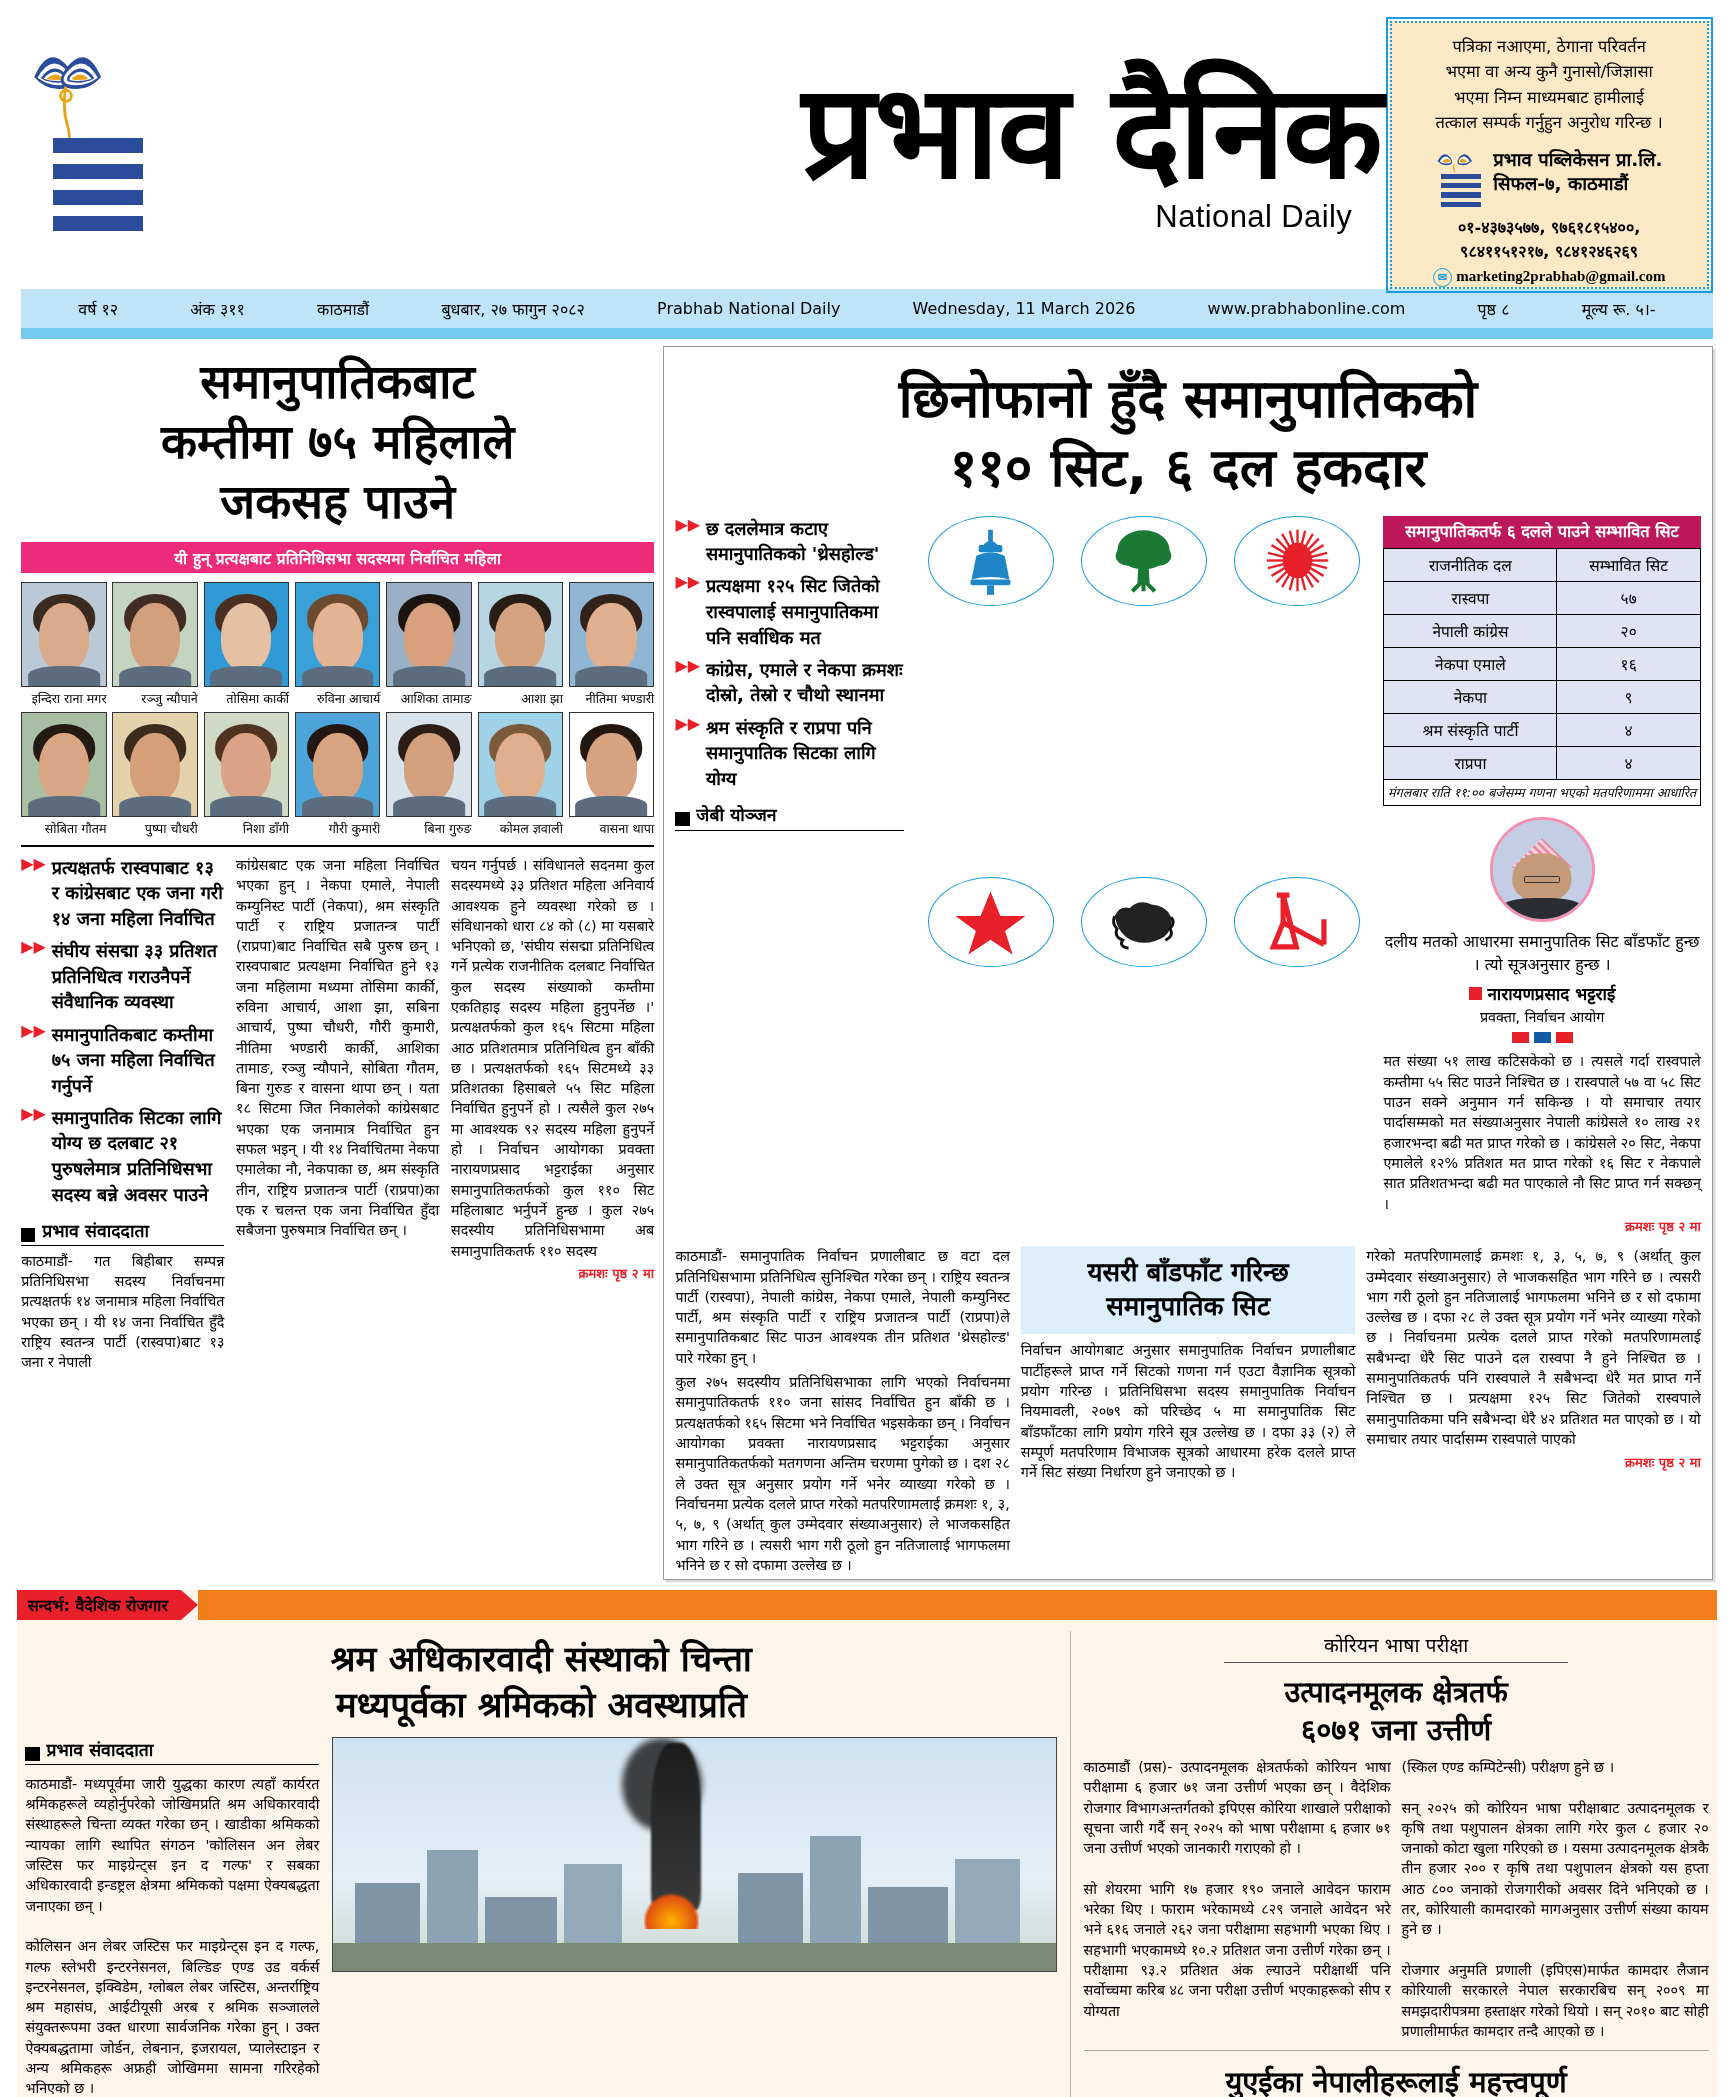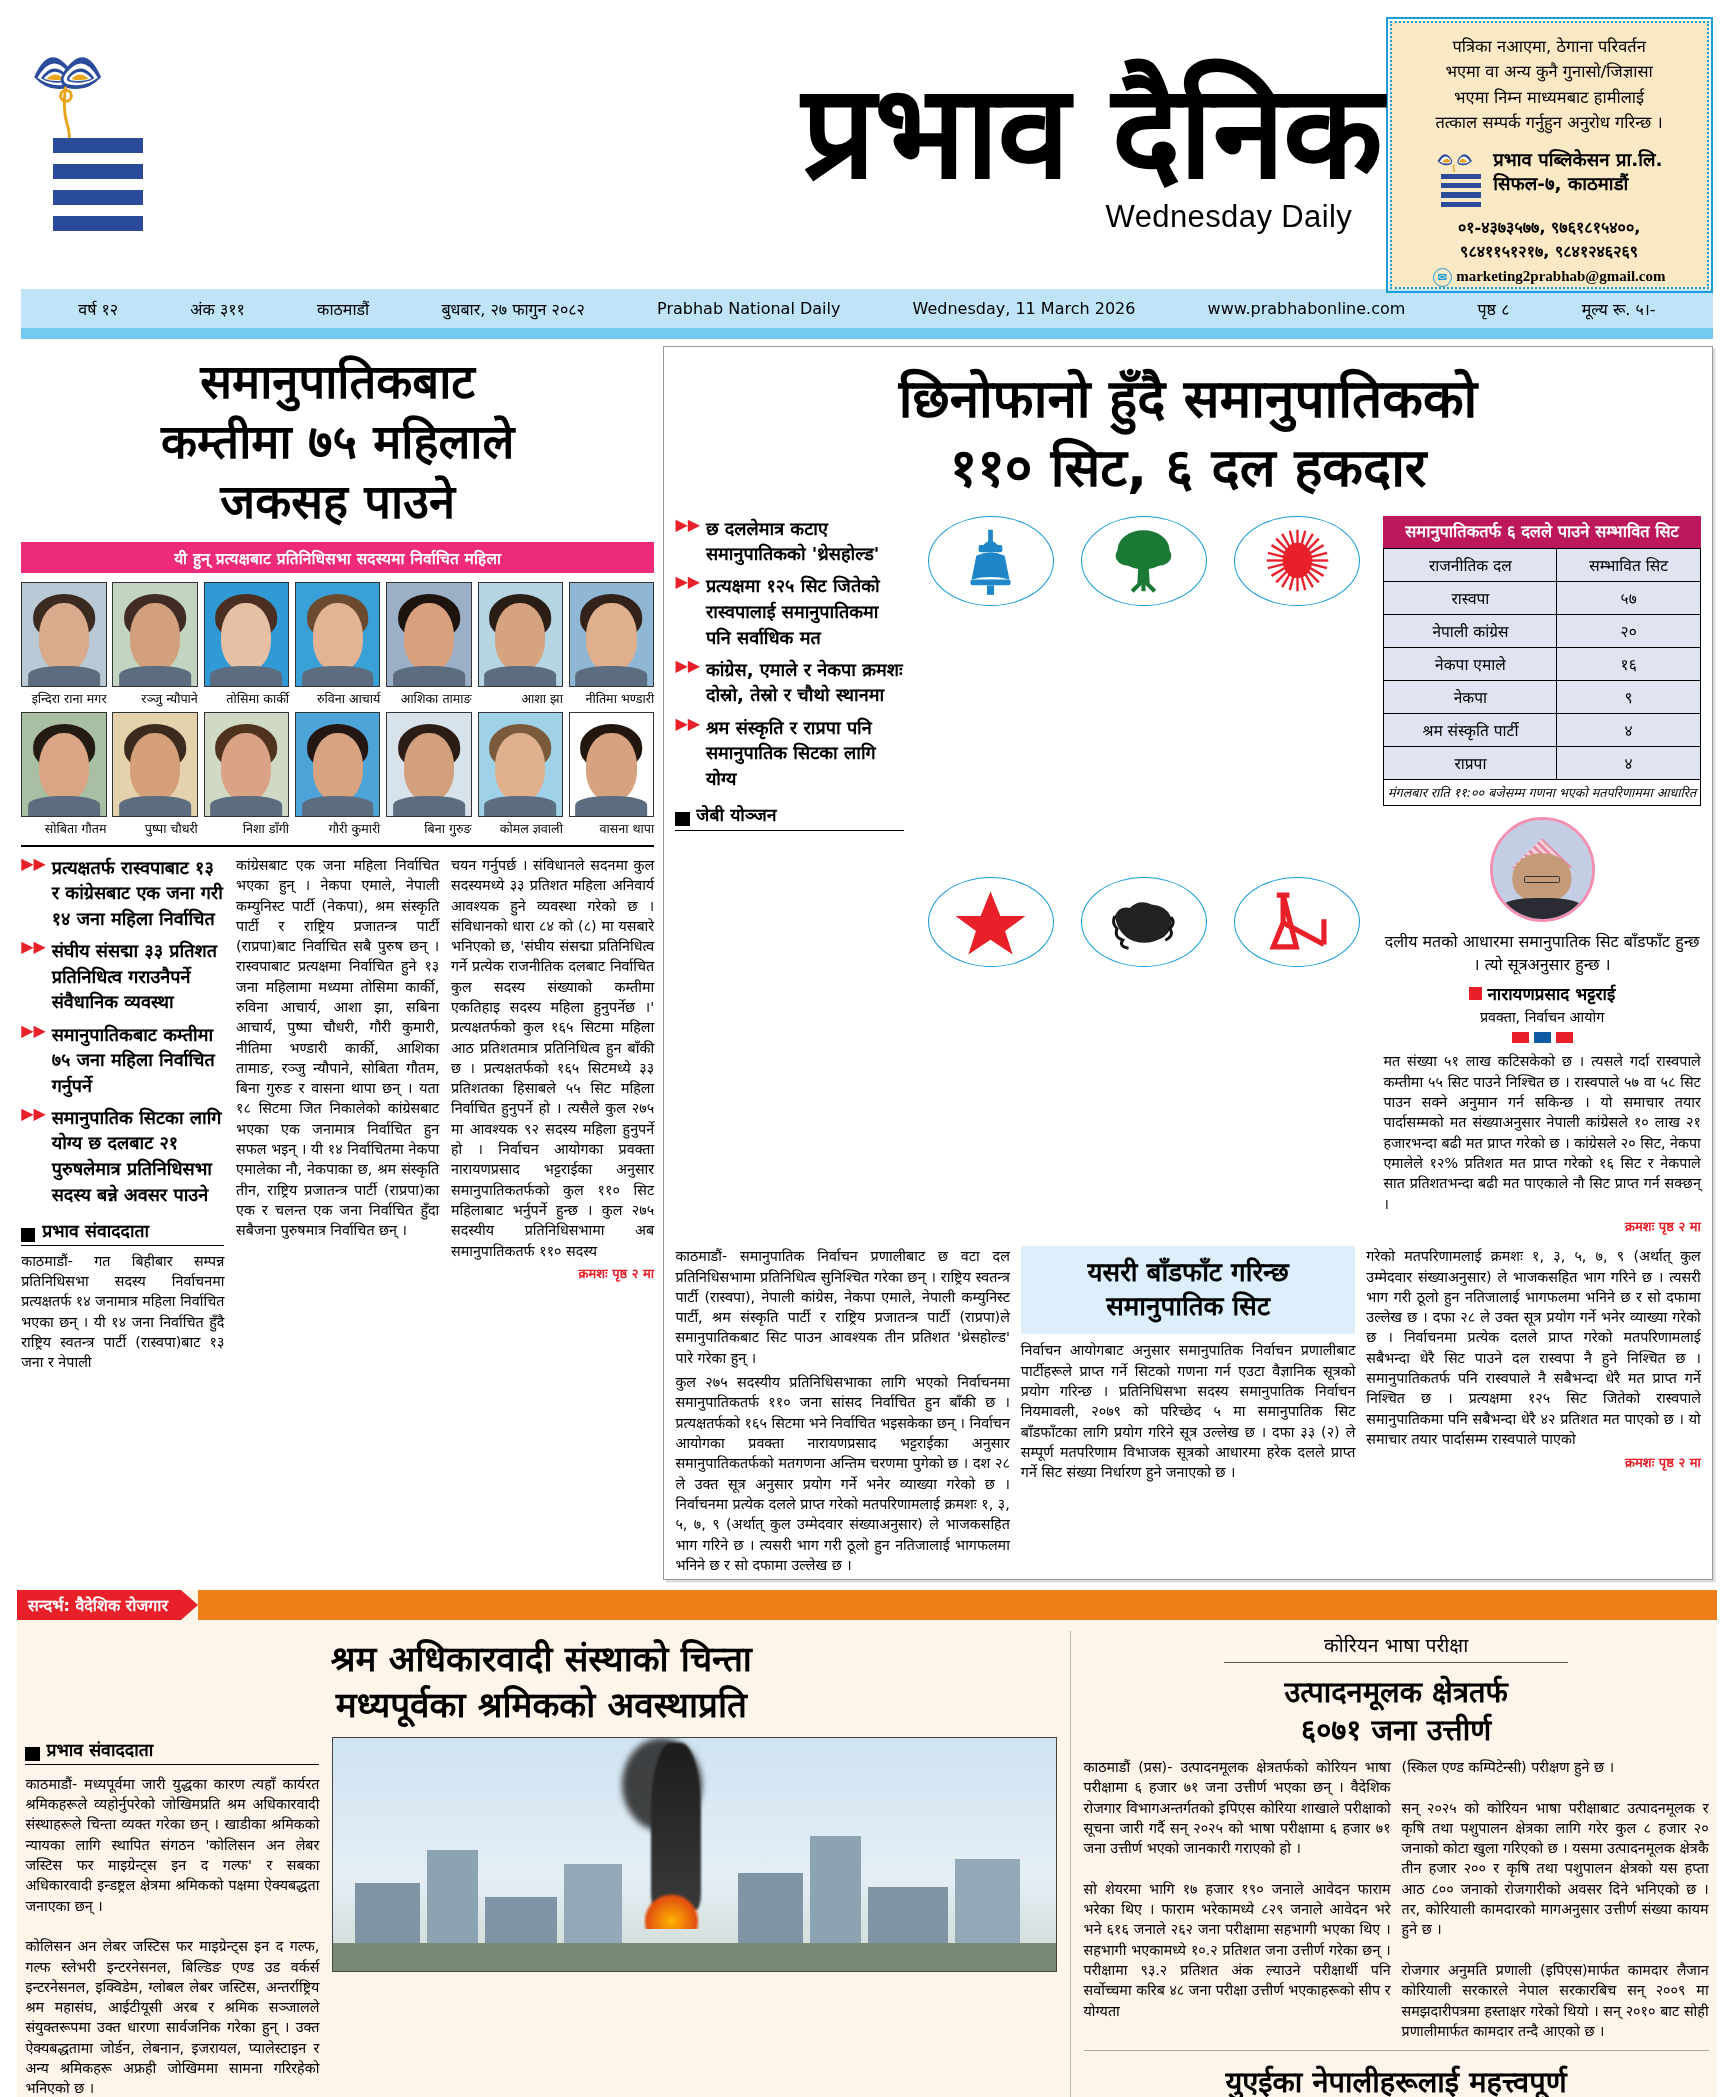--- a/index.html
+++ b/index.html
@@ -104,21 +104,21 @@
   .q-dots i { display:inline-block; width:17px; height:11px; margin:0 2.5px; }
 
   .lower-row { display:flex; gap:11px; margin-top:11px; }
   .lower-row > div { flex:1; }
   .cyan-head { background:#ddeffb; text-align:center; font-size:26px; font-weight:bold;
                line-height:1.3; padding:10px 4.2px; }
 
   
   .bottom-wrap { margin-top:10px; background:#fdf4ea; padding:0 0 7.6px; }
   .tag-row { display:flex; align-items:stretch; height:30px; }
-  .tag-red { background:#e8202a; color:#ffffff; font-size:16px; font-weight:bold;
+  .tag-red { background:#e8202a; color:#000000; font-size:16px; font-weight:bold;
              display:flex; align-items:center; padding:0 12.6px 0 11px; position:relative;}
   .tag-arrow { width:0;height:0;border-top:15px solid transparent;border-bottom:15px solid transparent;
                border-left:17px solid #e8202a; }
   .tag-orange { flex:1; background:#f07f1a; }
 
   .bottom-cols { display:flex; gap:12.6px; padding:11px 8.4px 0; }
   .bl { flex:0 0 1032px; }
   .br { flex:1; border-left:1.3px solid #bbb; padding-left:12.6px; }
   .b-head { font-size:35px; font-weight:bold; text-align:center; line-height:1.32; padding:4.2px 0 9.2px;}
   .b-head2 { font-size:29px; font-weight:bold; text-align:center; line-height:1.32; padding:2.5px 0 7.6px;}
@@ -172,21 +172,21 @@
       <div class="stripes">
         <div class="stripe"></div>
           <div class="stripe"></div>
         <div class="stripe"></div>
           <div class="stripe"></div>
       </div>
     </div>
 
     <div class="title-block">
       <div class="paper-title">प्रभाव दैनिक</div>
-      <div class="paper-sub">Wednesday Daily</div>
+      <div class="paper-sub">National Daily</div>
     </div>
 
     <div class="ad-box">
       <div class="ad-line">पत्रिका नआएमा, ठेगाना परिवर्तन</div>
       <div class="ad-line">भएमा वा अन्य कुनै गुनासो/जिज्ञासा</div>
       <div class="ad-line">भएमा निम्न माध्यमबाट हामीलाई</div>
       <div class="ad-line">तत्काल सम्पर्क गर्नुहुन अनुरोध गरिन्छ ।</div>
       <div class="ad-company">
         <div class="mini-eyes">
           <svg width="50" height="25" viewBox="0 0 160 80">

